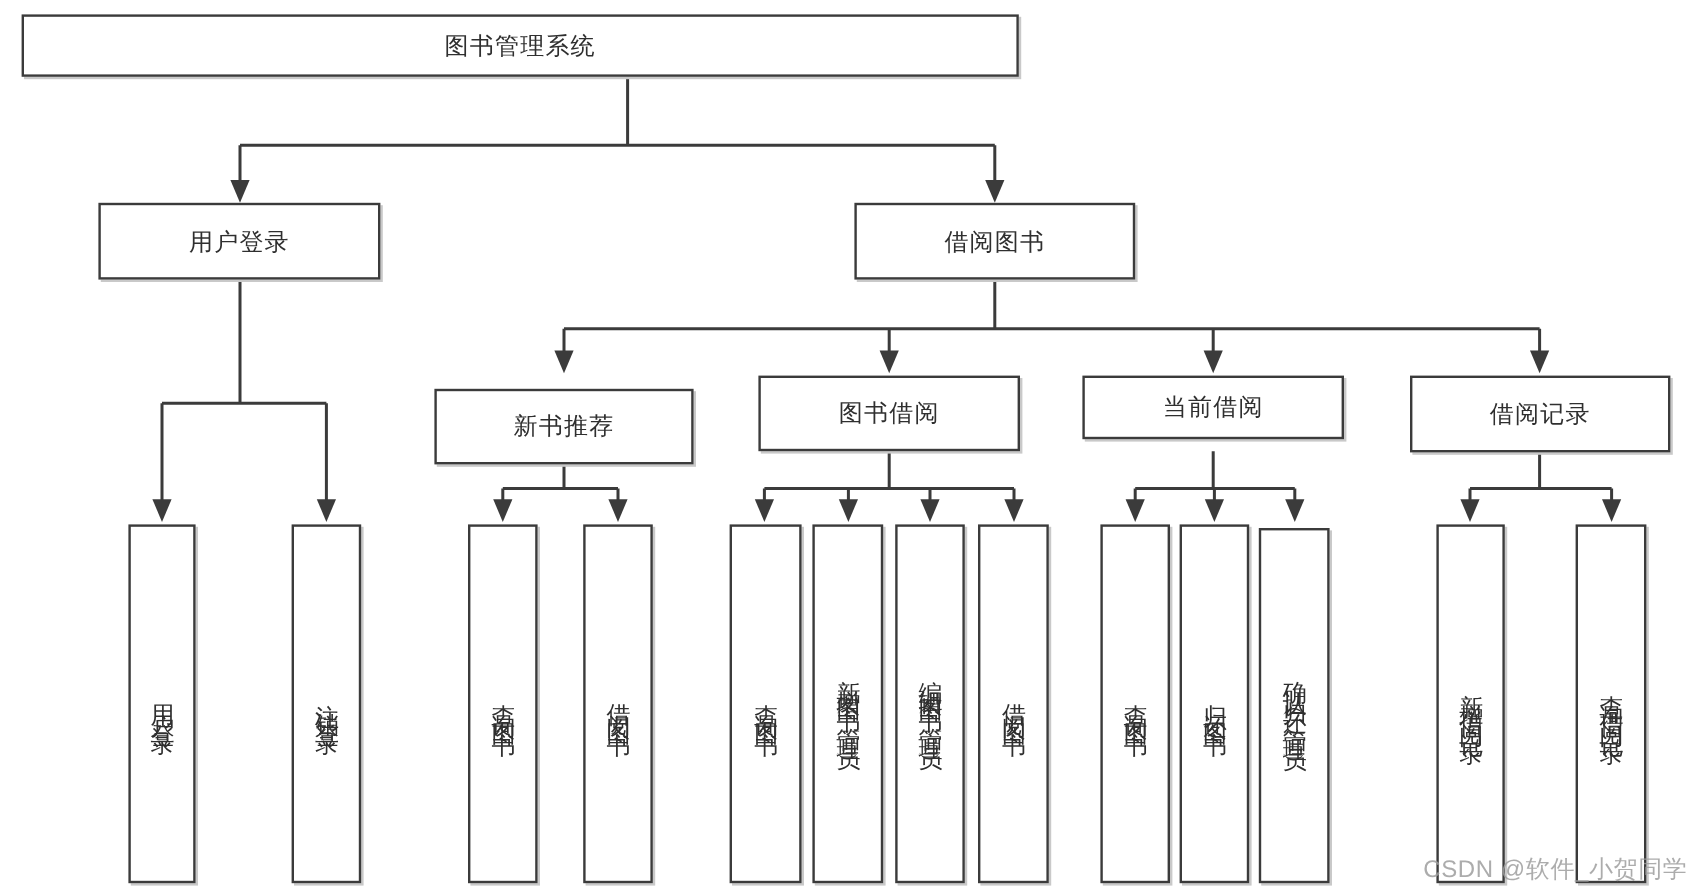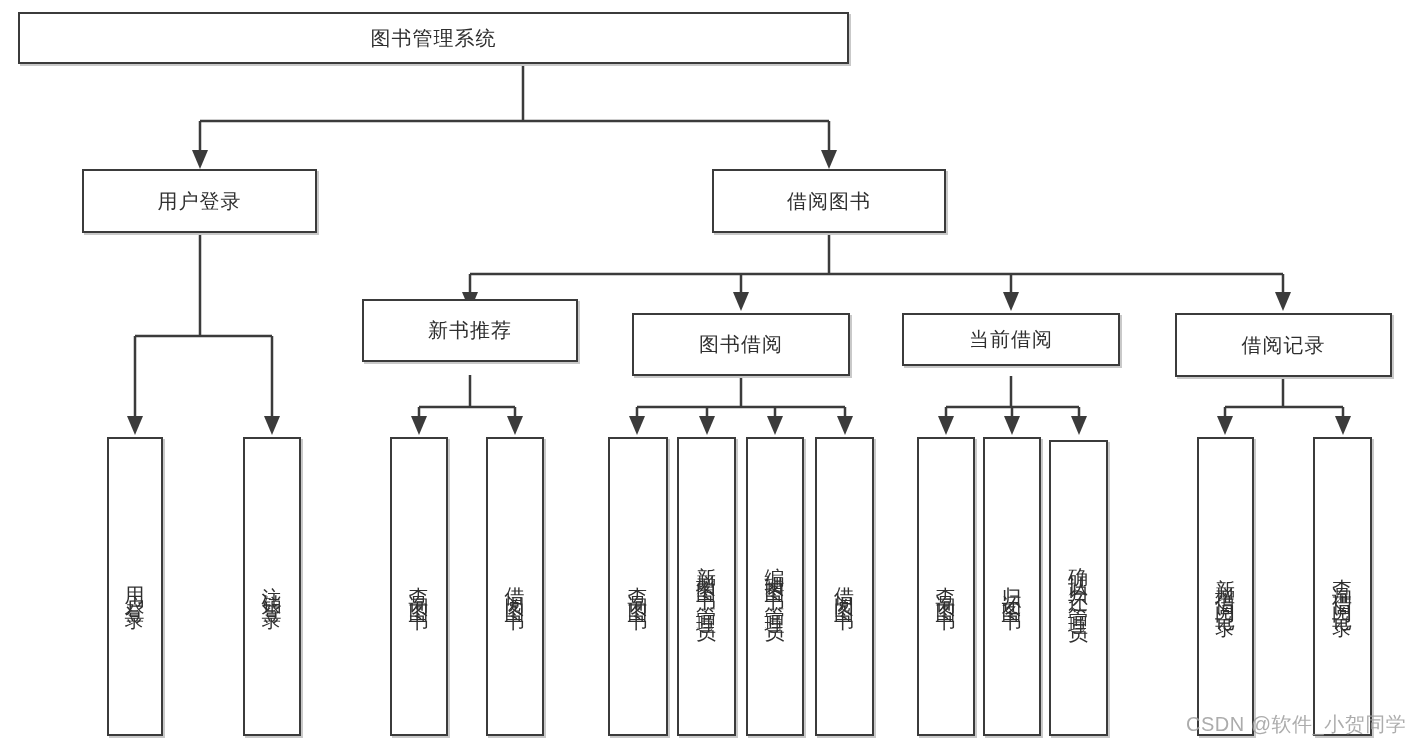--- a/index.html
+++ b/index.html
@@ -94,21 +94,21 @@
     <span>图书管理系统</span>
   </div>
 
   <div class="node hbox" style="left:82px; top:169px; width:235px; height:64px;">
     <span>用户登录</span>
   </div>
   <div class="node hbox" style="left:712px; top:169px; width:234px; height:64px;">
     <span>借阅图书</span>
   </div>
 
-  <div class="node hbox" style="left:362px; top:299px; width:216px; height:63px;">
+  <div class="node hbox" style="left:362px; top:324px; width:216px; height:63px;">
     <span>新书推荐</span>
   </div>
   <div class="node hbox" style="left:632px; top:313px; width:218px; height:63px;">
     <span>图书借阅</span>
   </div>
   <div class="node hbox" style="left:902px; top:313px; width:218px; height:53px;">
     <span>当前借阅</span>
   </div>
   <div class="node hbox" style="left:1175px; top:313px; width:217px; height:64px;">
     <span>借阅记录</span>

